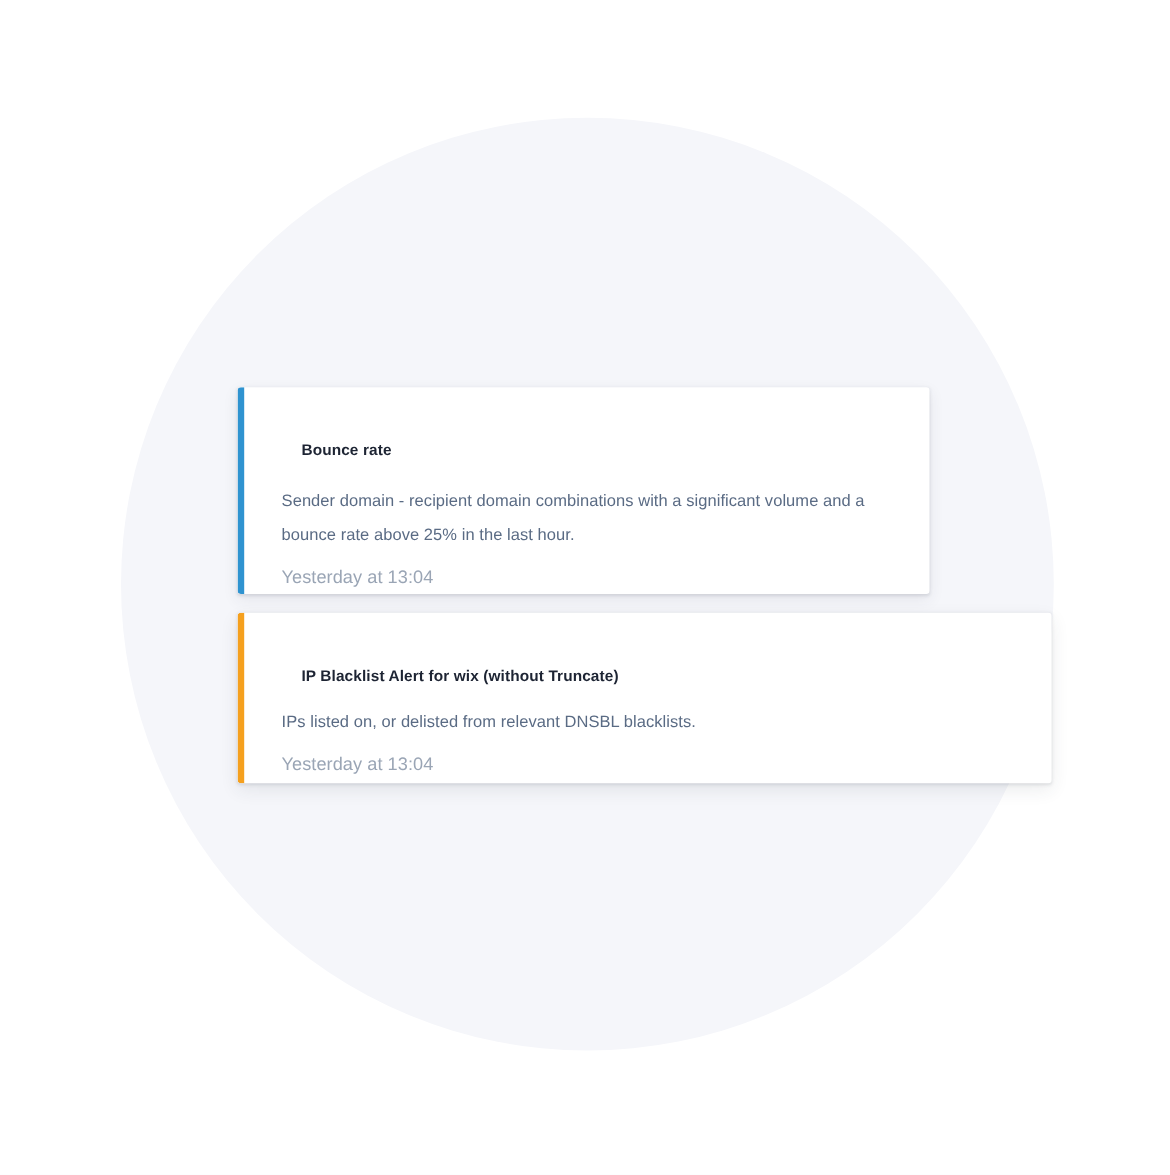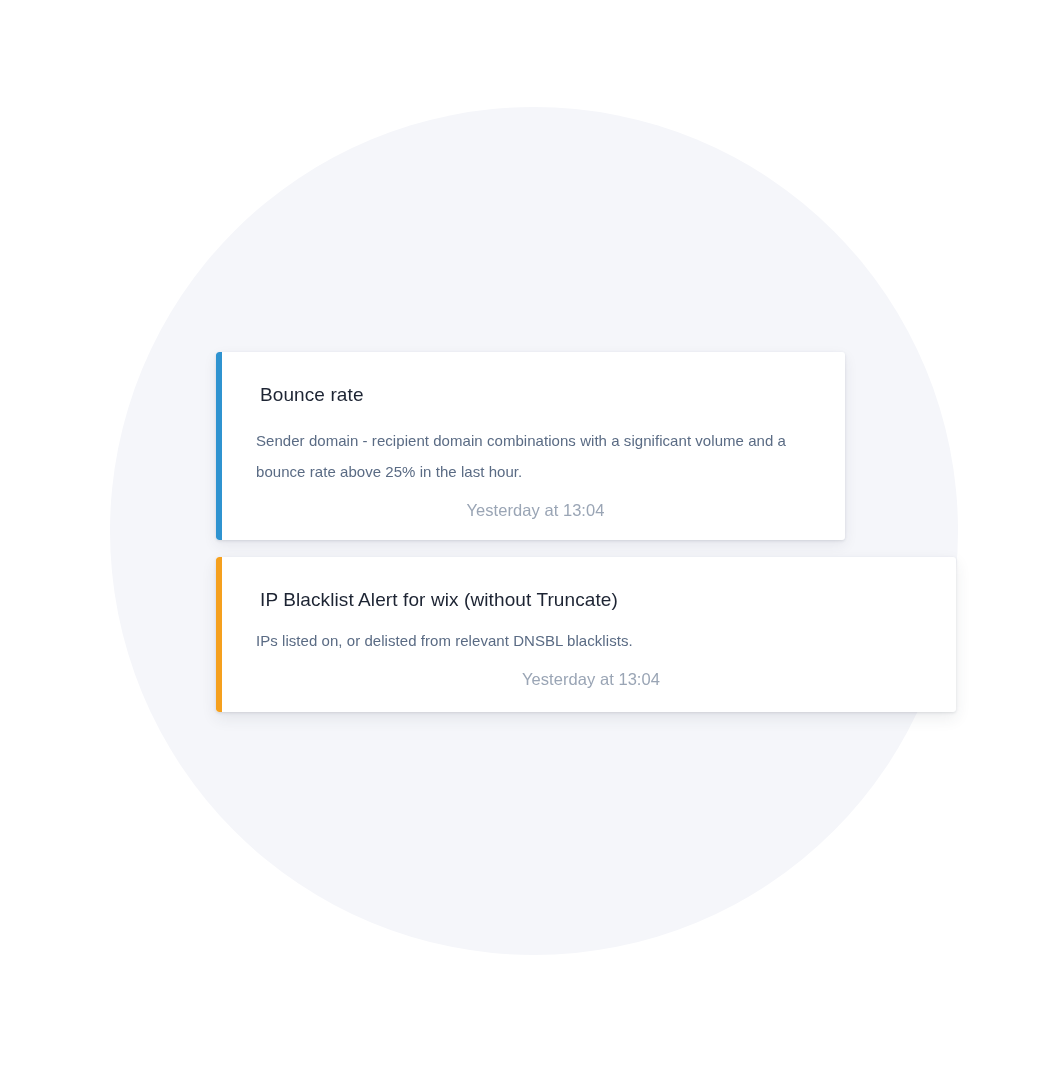--- a/index.html
+++ b/index.html
@@ -63,44 +63,43 @@
   .accent-bar {
     position: absolute;
     left: 0;
     top: 0;
     bottom: 0;
     width: 6px;
     border-radius: 3px 0 0 3px;
   }
 
   .alert-title {
-    margin: 4px;
-    font-size: 19px;
-    font-weight: normal;
+    margin: 18px;
+    font-size: 14px;
+    font-weight: bold;
     line-height: 26px;
     color: #1d2433;
     letter-spacing: 0.1px;
   }
 
   .alert-description {
     margin: 17px 0 0 0;
     font-size: 15px;
     line-height: 31px;
     color: #5a6b84;
     letter-spacing: 0.05px;
     max-width: 580px;
   }
 
   .alert-timestamp {
     margin: 12px 0 0 0;
     font-size: 16.5px;
     line-height: 22px;
     color: #9aa5b5;
     letter-spacing: 0.05px;
-    text-align: center;
   }
 
   .card-second .alert-description {
     margin-top: 16px;
     line-height: 24px;
   }
   .card-second .alert-timestamp {
     margin-top: 15px;
   }
 </style>

